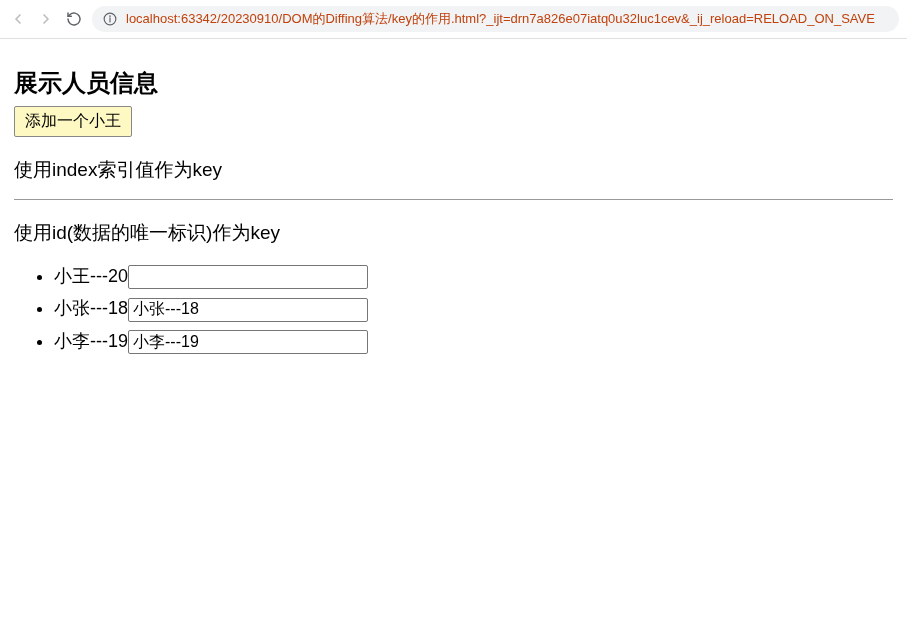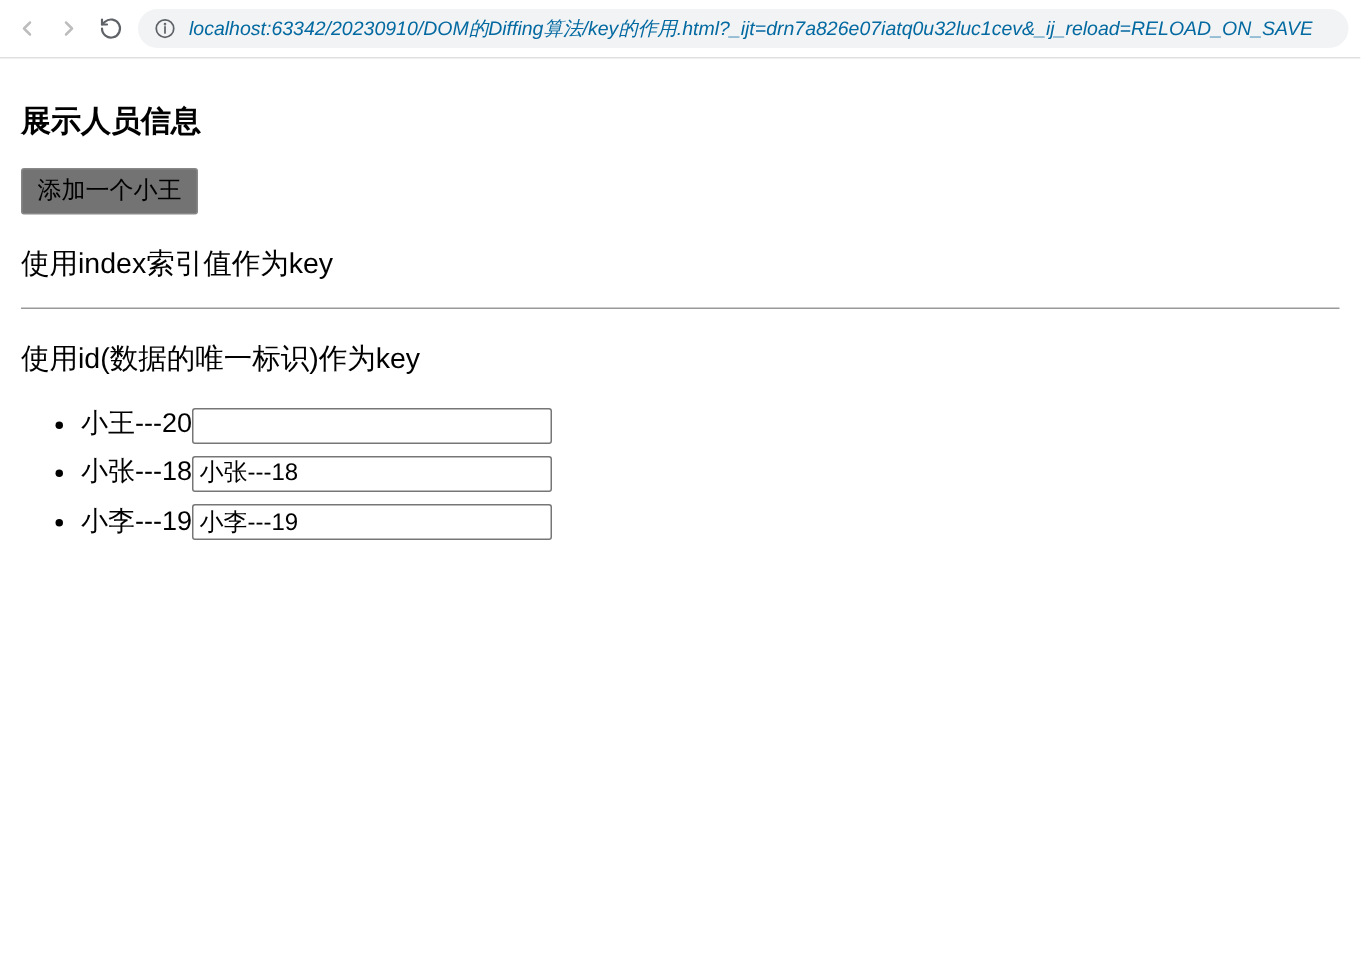--- a/index.html
+++ b/index.html
@@ -47,43 +47,42 @@
     .url-info-icon {
       width: 16px;
       height: 16px;
       display: flex;
       align-items: center;
       justify-content: center;
       color: #5f6368;
       flex-shrink: 0;
     }
     .url-text {
-      color: #0369a1;
+      color: #c2410c;
       overflow: hidden;
       text-overflow: ellipsis;
-      font-style: italic;
     }
     .page-content {
       padding: 10px 14px;
     }
     h2 {
-      font-size: 20px;
+      font-size: 24px;
       font-weight: bold;
-      margin: 18px 0 18px 0;
+      margin: 18px 0 7px 0;
     }
     h3 {
       font-size: 19px;
       font-weight: normal;
       margin: 20px 0 14px 0;
     }
     .add-btn {
       font-family: inherit;
       font-size: 16px;
       padding: 4px 10px;
-      background: #737373;
+      background: #fef9c3;
       border: 1px solid #888;
       border-radius: 2px;
       cursor: pointer;
     }
     ul {
       margin: 14px 0;
       padding-left: 40px;
     }
     li {
       font-size: 18px;

